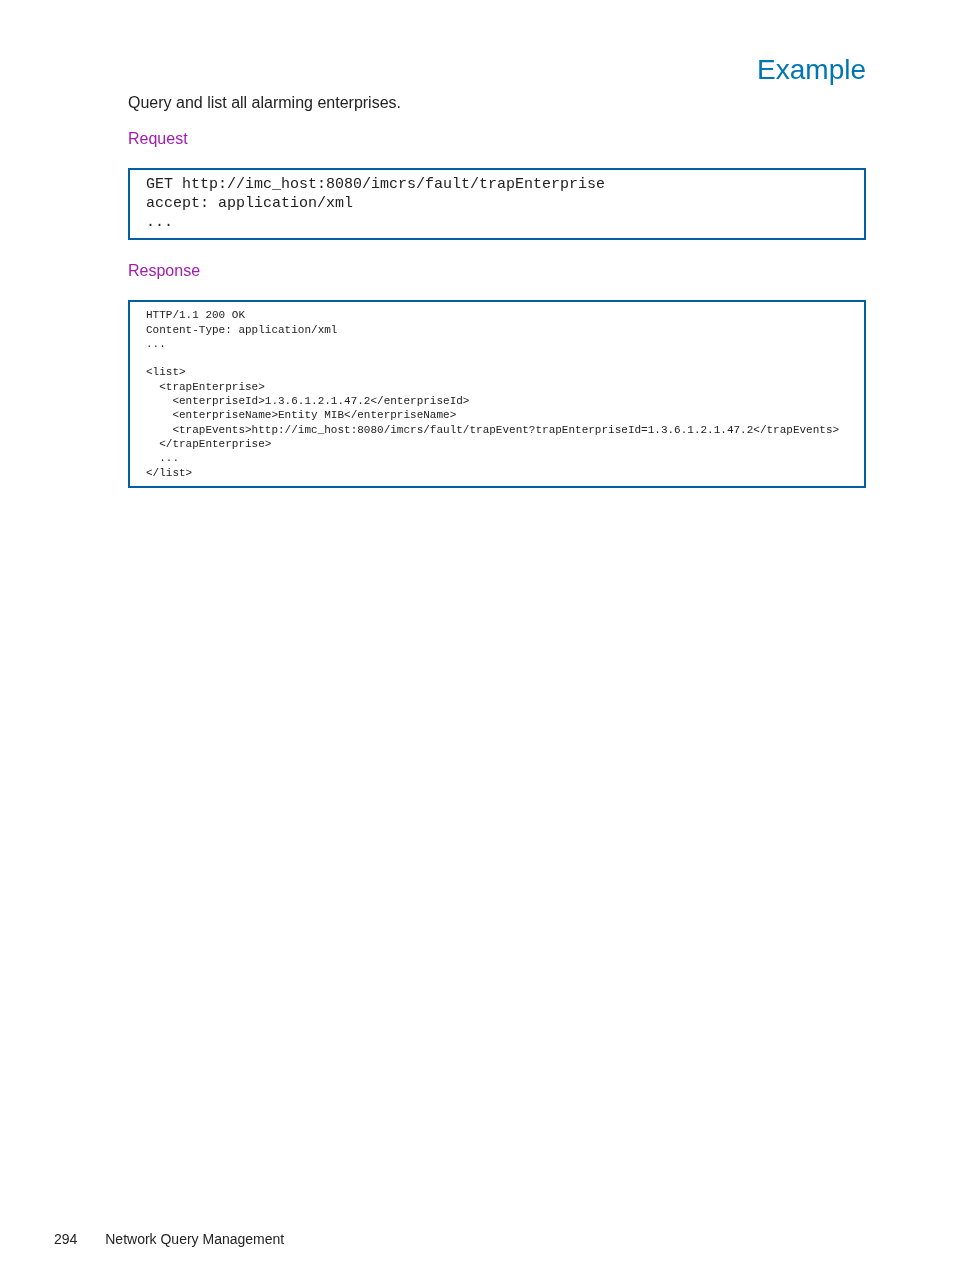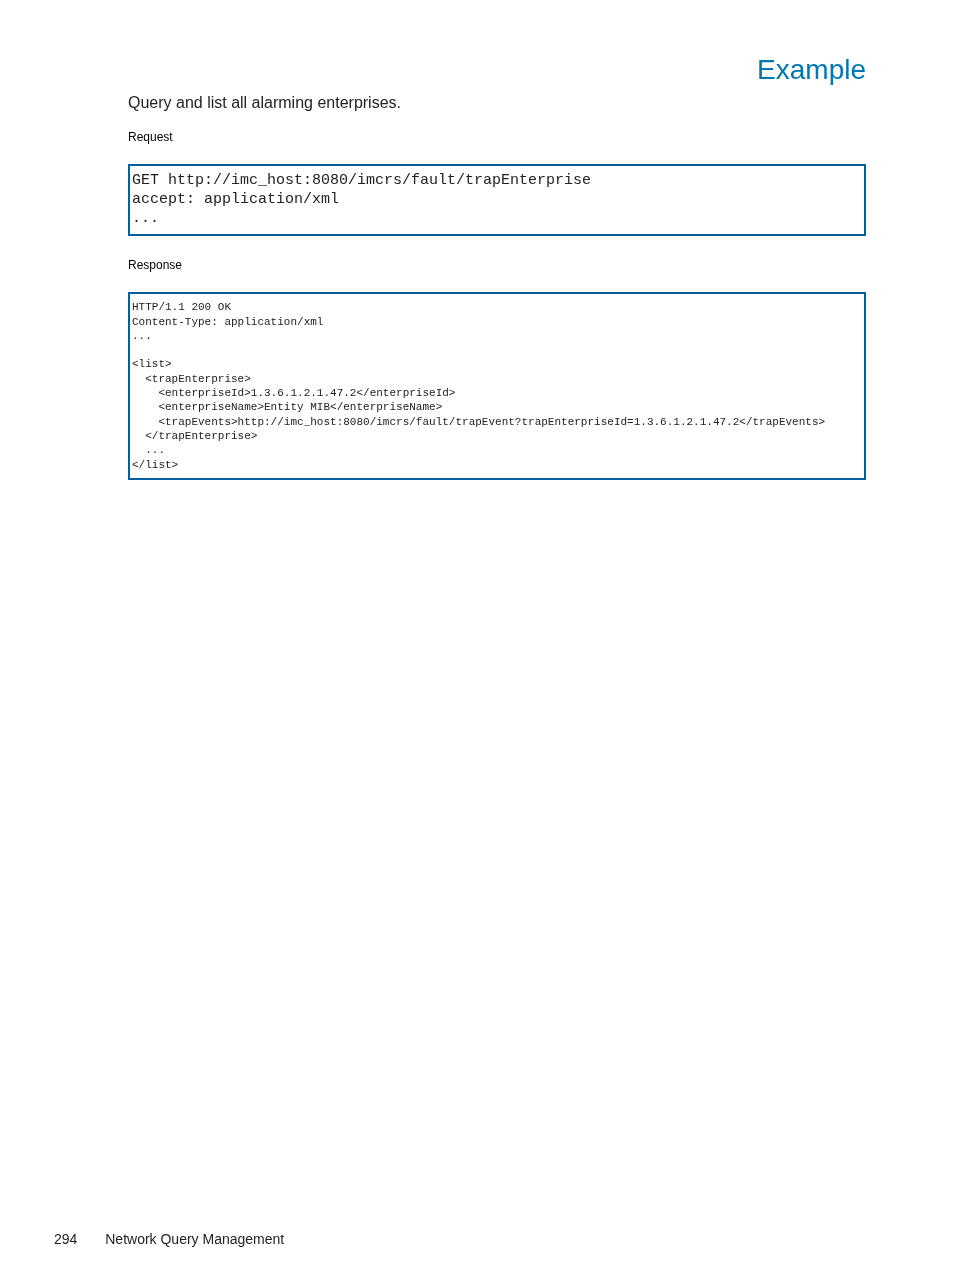--- a/index.html
+++ b/index.html
@@ -25,28 +25,28 @@
   }
   .indent {
     margin-left: 74px;
   }
   .body-text {
     font-size: 16px;
     color: #222;
     margin: 4px 0 18px 0;
   }
   .h2 {
-    font-size: 12px;
+    font-size: 16px;
     font-weight: 400;
-    color: #000000;
+    color: #a21caf;
     margin: 0 0 20px 0;
   }
   .codebox {
     border: 2px solid #0060a0;
-    padding: 6px 2px;
+    padding: 6px 16px;
     margin: 0 0 22px 0;
     font-family: "Courier New", Courier, monospace;
     white-space: pre;
     overflow: hidden;
   }
   .codebox.large {
     font-size: 15px;
     line-height: 1.25;
   }
   .codebox.small {

